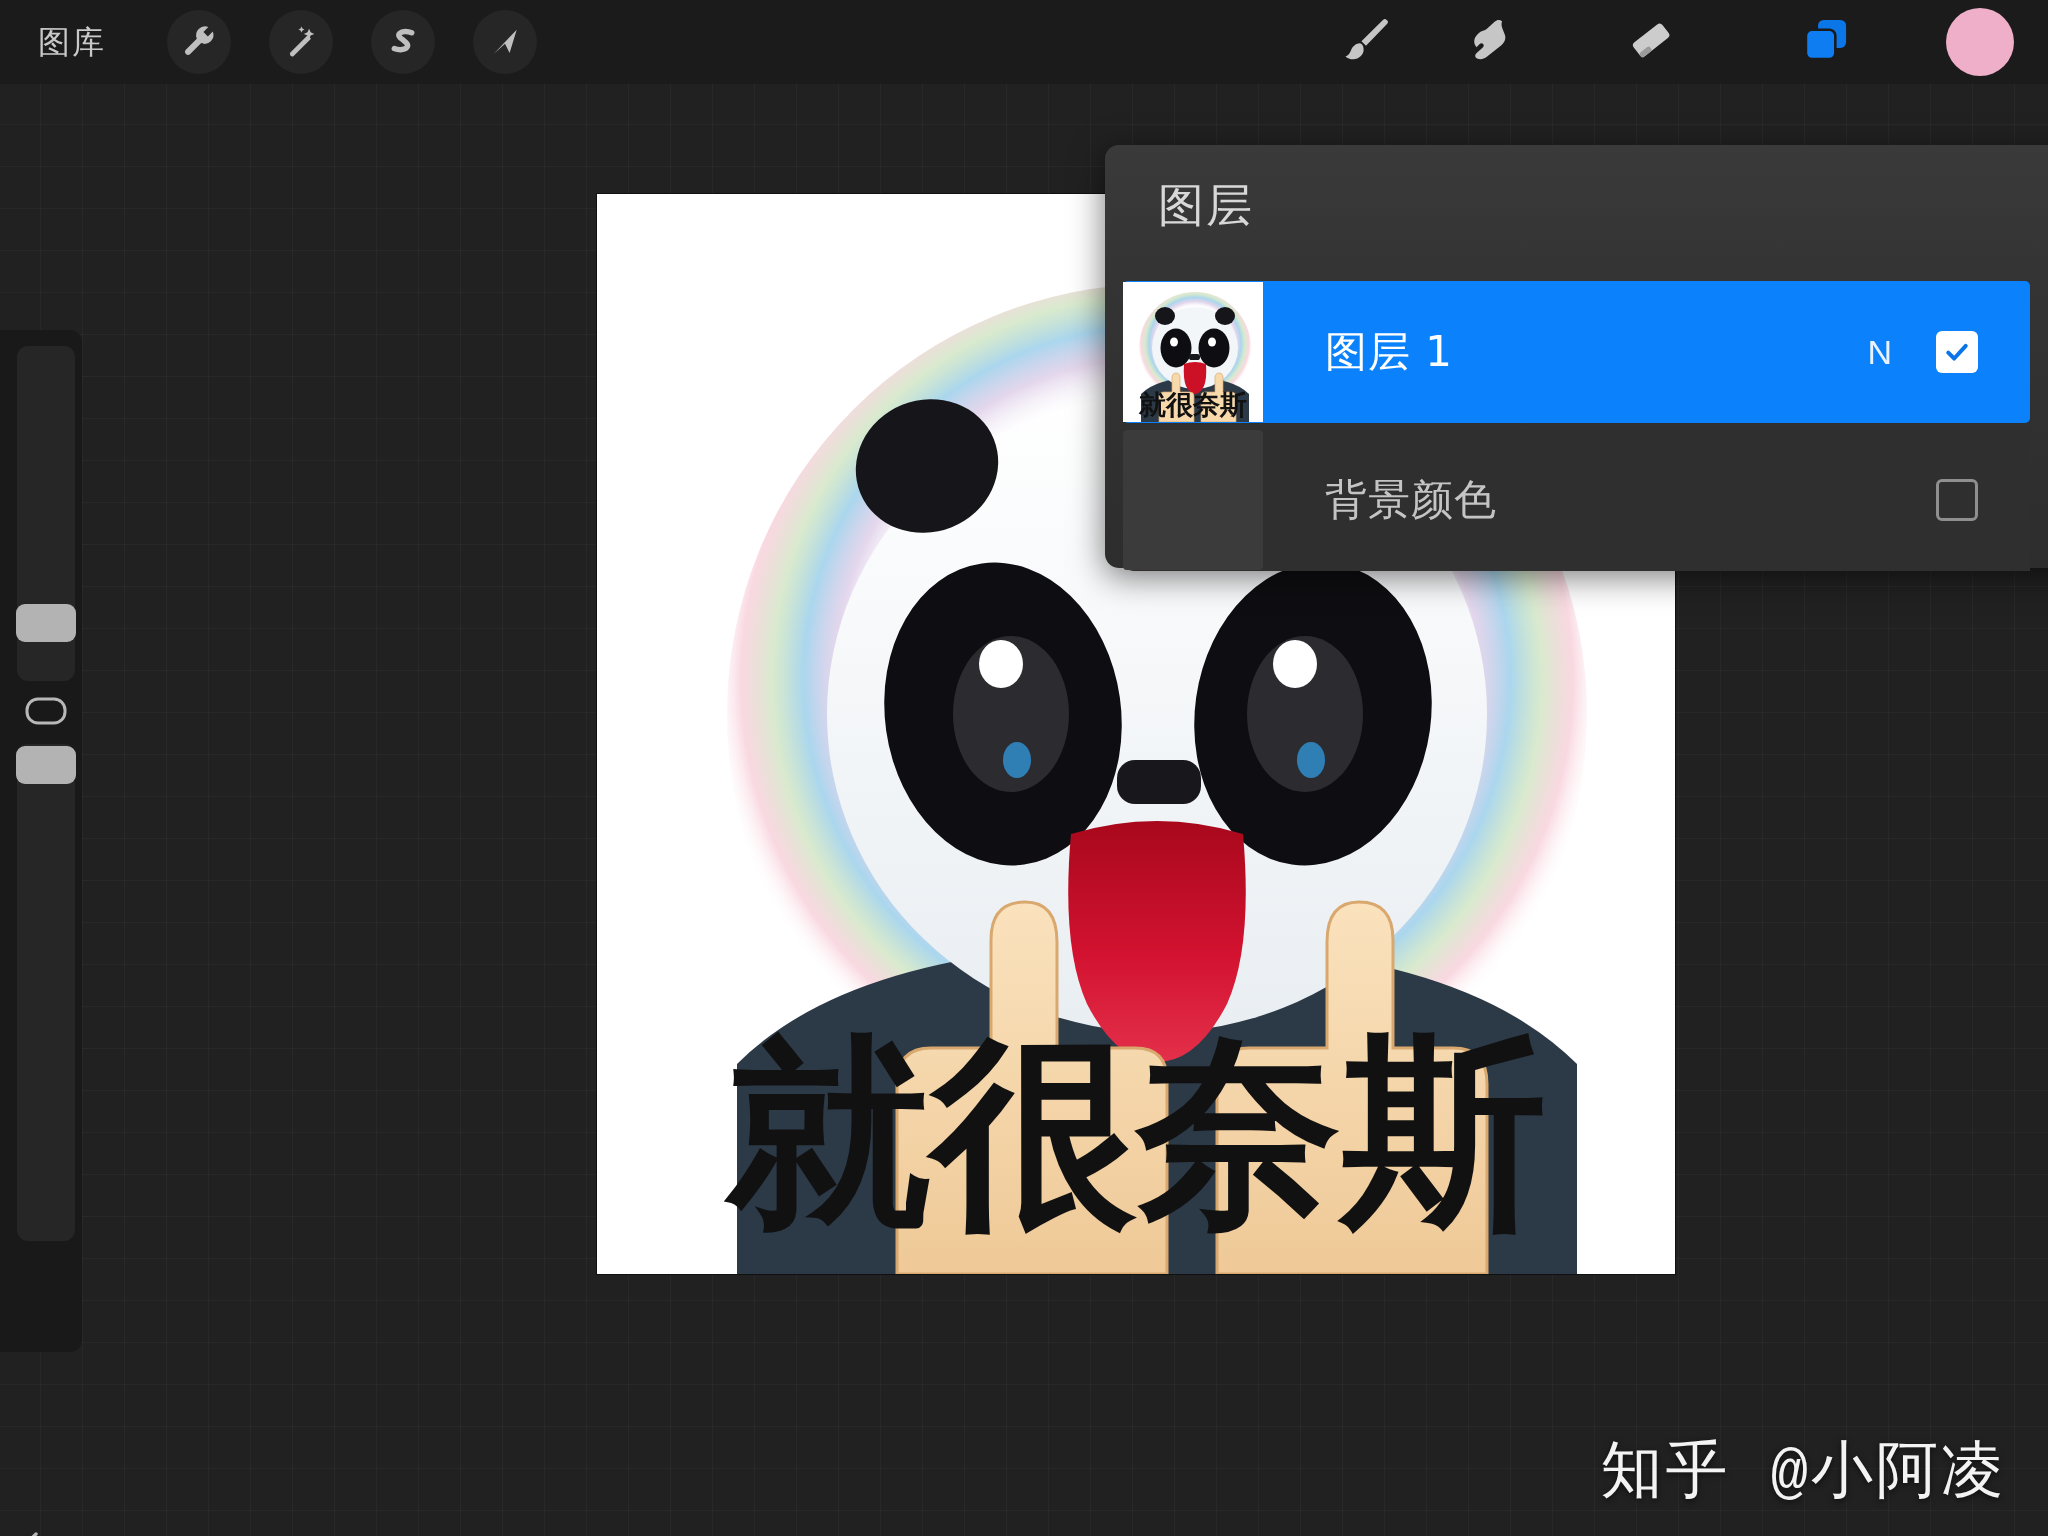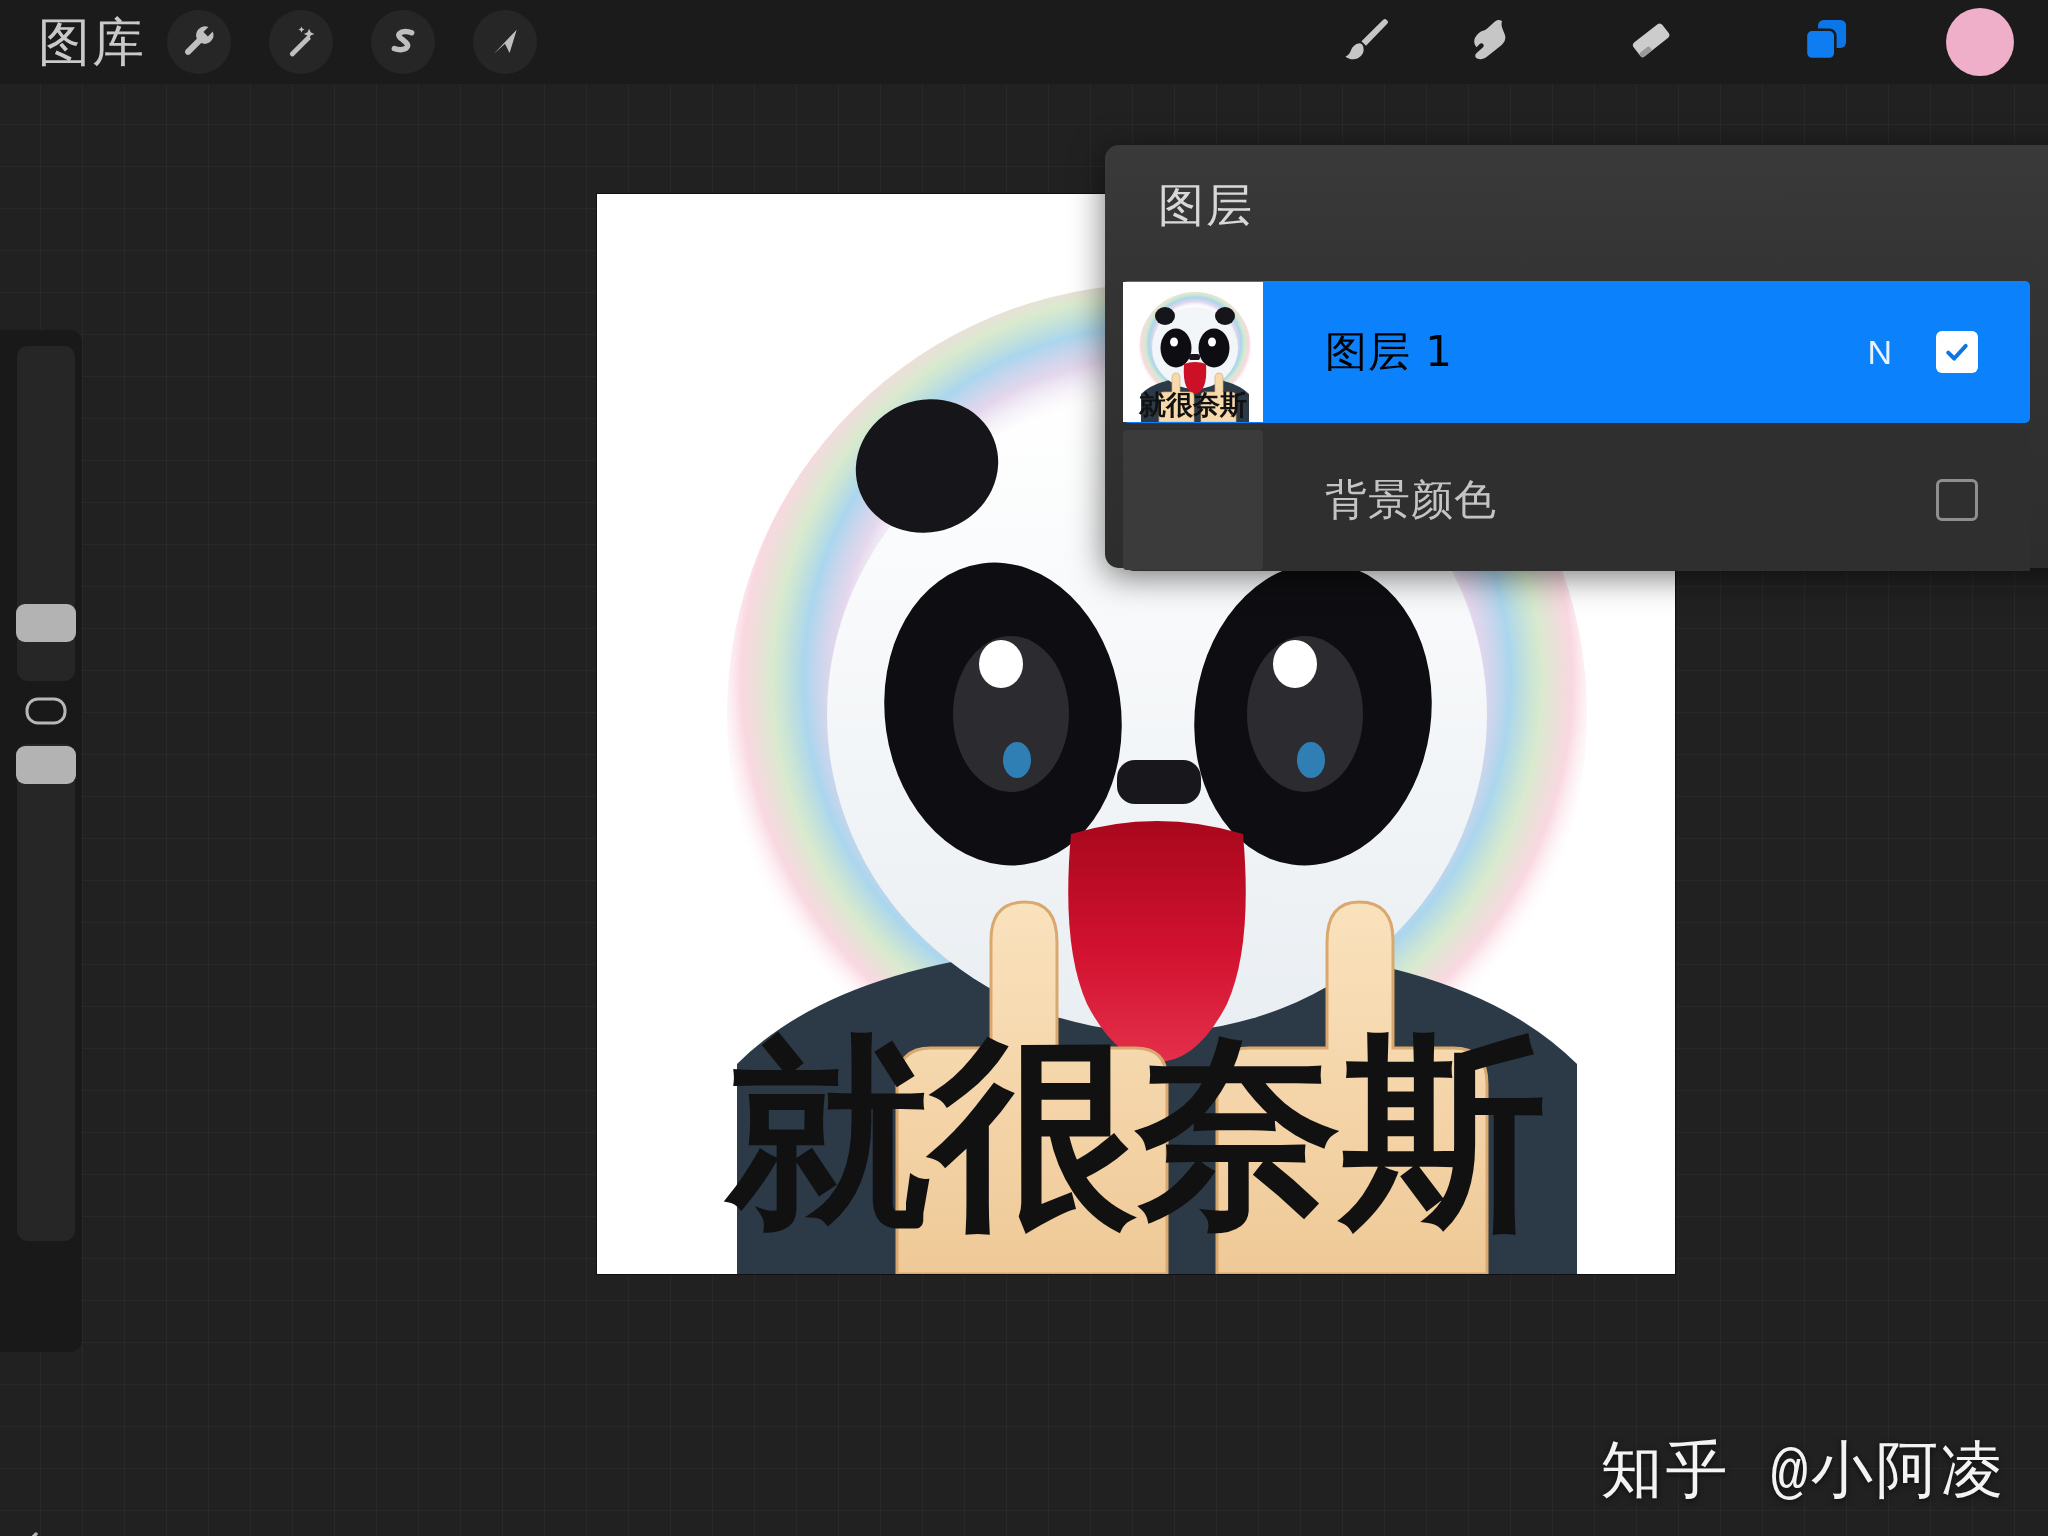--- a/index.html
+++ b/index.html
@@ -24,21 +24,21 @@
 
   
   #topbar{
     position:absolute; left:0; top:0; width:2048px; height:84px;
     background:#1b1b1b;
     display:flex; align-items:center;
     z-index:60;
   }
   #gallery-btn{
     position:absolute; left:38px; top:18px;
-    font-size:52px; color:#c9c9c9; letter-spacing:2px;
+    font-size:32px; color:#c9c9c9; letter-spacing:2px;
     line-height:48px; height:48px;
     font-family:"DejaVu Sans","Liberation Sans",sans-serif;
     cursor:pointer;
   }
   .round-tool{
     position:absolute; top:10px; width:64px; height:64px;
     border-radius:50%; background:#262626;
     display:flex; align-items:center; justify-content:center;
     cursor:pointer;
   }
@@ -115,21 +115,21 @@
     border-radius:5px;
   }
   #layer-row-1{ top:136px; background:#0b82fb; }
   #layer-row-bg{ top:284px; background:#2f2f2f; border-radius:0 0 0 10px;text-align:right; }
   .layer-thumb{
     width:140px; height:140px; flex:0 0 140px;
     background:#fff; overflow:hidden; position:relative;
   }
   #bg-thumb{ background:#3b3b3b; border-radius:4px; }
   .layer-name{
-    margin-left:62px; font-size:42px; color:#000000; letter-spacing:1px;
+    margin-left:62px; font-size:42px; color:#ffffff; letter-spacing:1px;
     font-family:"DejaVu Sans","Liberation Sans",sans-serif;
   }
   #bg-name{ color:#c4c4c4; }
   .layer-mode{
     position:absolute; right:138px; font-size:34px; color:#e9f3ff;
     font-family:"Liberation Sans",sans-serif;
   }
   .layer-check{
     position:absolute; right:52px; width:42px; height:42px;
     border-radius:6px; cursor:pointer;

